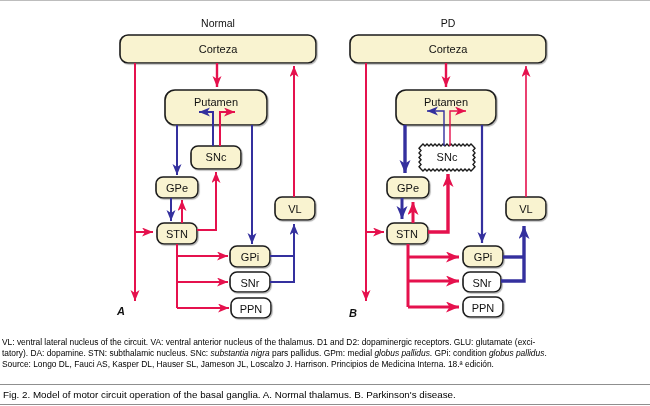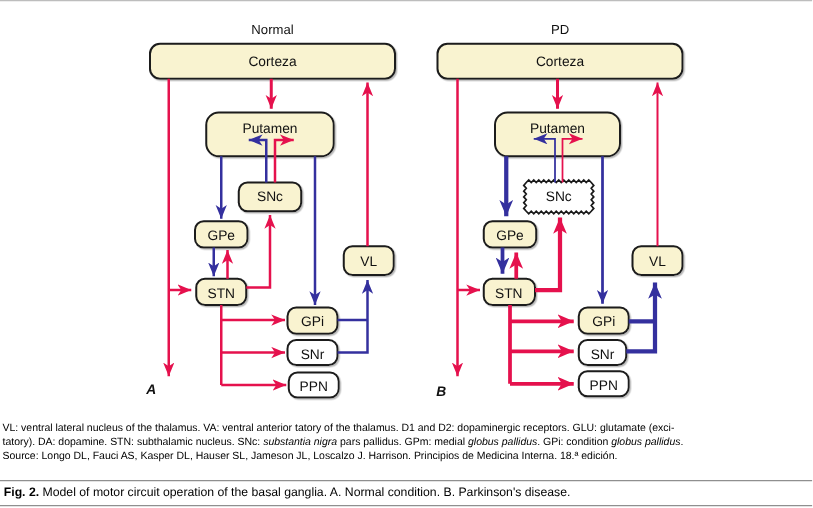--- a/index.html
+++ b/index.html
@@ -20,21 +20,21 @@
   .w24{stroke-width:2.4;}
   .w14{stroke-width:1.4;}
   .w16{stroke-width:1.6;}
   .w22{stroke-width:2.2;}
   .w3{stroke-width:3;}
   .w34{stroke-width:3.4;}
   #footnote{position:absolute;top:337px;left:2px;width:648px;font-size:8.4px;
             line-height:11px;letter-spacing:0;white-space:nowrap;color:#000;}
   #footnote .it{font-style:italic;}
   #caption{position:absolute;top:389px;left:3px;width:644px;font-size:9.8px;color:#000;}
-  #caption .cap-label{font-weight:bold;}
+  #caption .cap-label{font-weight:normal;}
 </style>
 </head>
 <body>
 
 <div id="page">
   <div class="edge-line" style="top:0;"></div>
 
   <svg id="diagram" width="650" height="334" viewBox="0 0 650 334">
     <defs>
       <marker id="mR" markerUnits="userSpaceOnUse" markerWidth="13" markerHeight="11" refX="11" refY="4.5" orient="auto">
@@ -142,25 +142,25 @@
       <path class="ln-r w3" d="M408,281 H459" marker-end="url(#mRL)"></path>
       <path class="ln-r w3" d="M408,307 H459" marker-end="url(#mRL)"></path>
       <path class="ln-b w34" d="M503,257 H524"></path>
       <path class="ln-b w34" d="M501,281 H524 V226" marker-end="url(#mBL)"></path>
 
       <text class="corner" x="349" y="317">B</text>
     </g>
   </svg>
 
   <div id="footnote">
-    <div><span>VL: ventral lateral nucleus of the thalamus. VA: ventral anterior tatory of the thalamus. D1 and D2: dopaminergic receptors. GLU: glutamate (exci-</span></div>
+    <div><span>VL: ventral lateral nucleus of the circuit. VA: ventral anterior nucleus of the thalamus. D1 and D2: dopaminergic receptors. GLU: glutamate (exci-</span></div>
     <div><span>tatory). DA: dopamine. STN: subthalamic nucleus. SNc: </span><span class="it">substantia nigra</span><span> pars pallidus. GPm: medial </span><span class="it">globus pallidus</span><span>. GPi: condition </span><span class="it">globus pallidus</span><span>.</span></div>
     <div><span>Source: Longo DL, Fauci AS, Kasper DL, Hauser SL, Jameson JL, Loscalzo J. Harrison. Principios de Medicina Interna. 18.ª edición.</span></div>
   </div>
 
   <div class="rule" style="top:384px;"></div>
 
   <div id="caption">
-    <span class="cap-label">Fig. 2.</span><span> Model of motor circuit operation of the basal ganglia. A. Normal condition. B. Parkinson's disease.</span>
+    <span class="cap-label">Fig. 2.</span><span> Model of motor circuit operation of the basal ganglia. A. Normal thalamus. B. Parkinson's disease.</span>
   </div>
 
   <div class="rule" style="top:404px;"></div>
 </div>
 
 </body></html>

